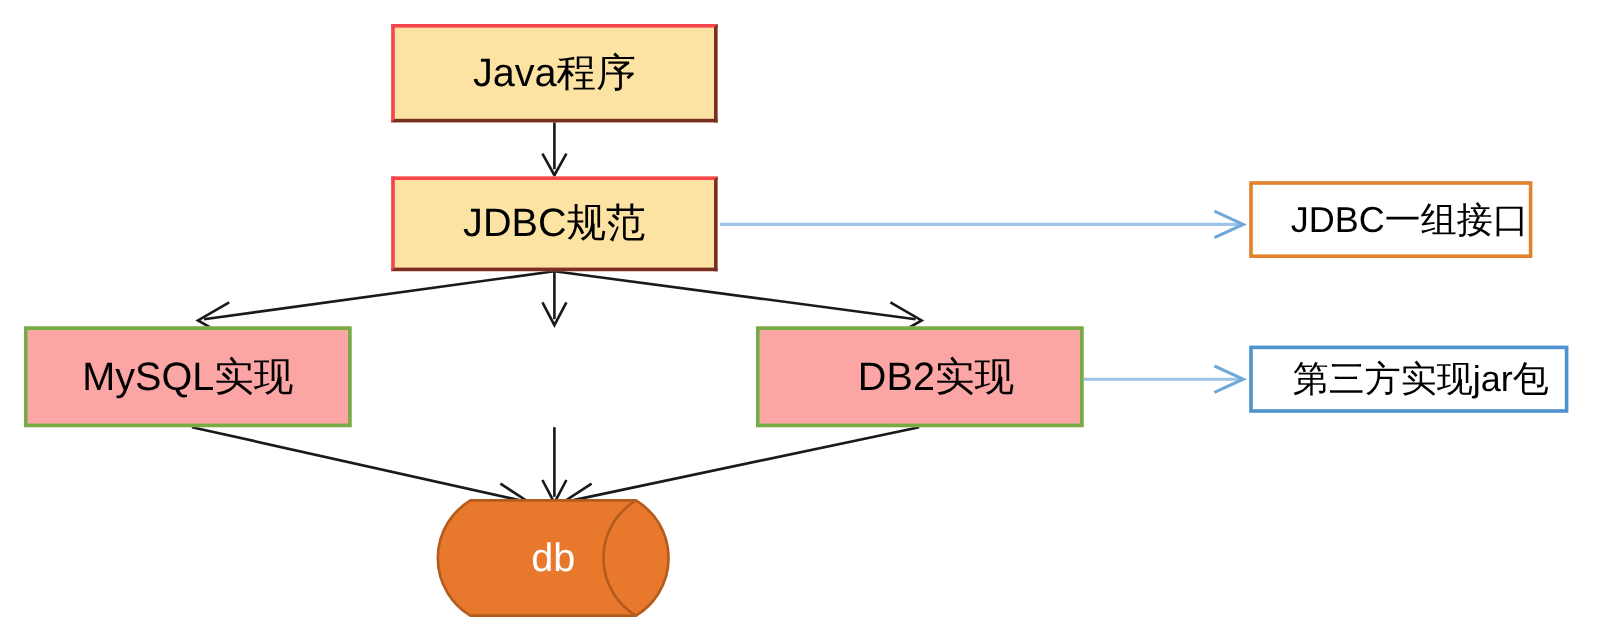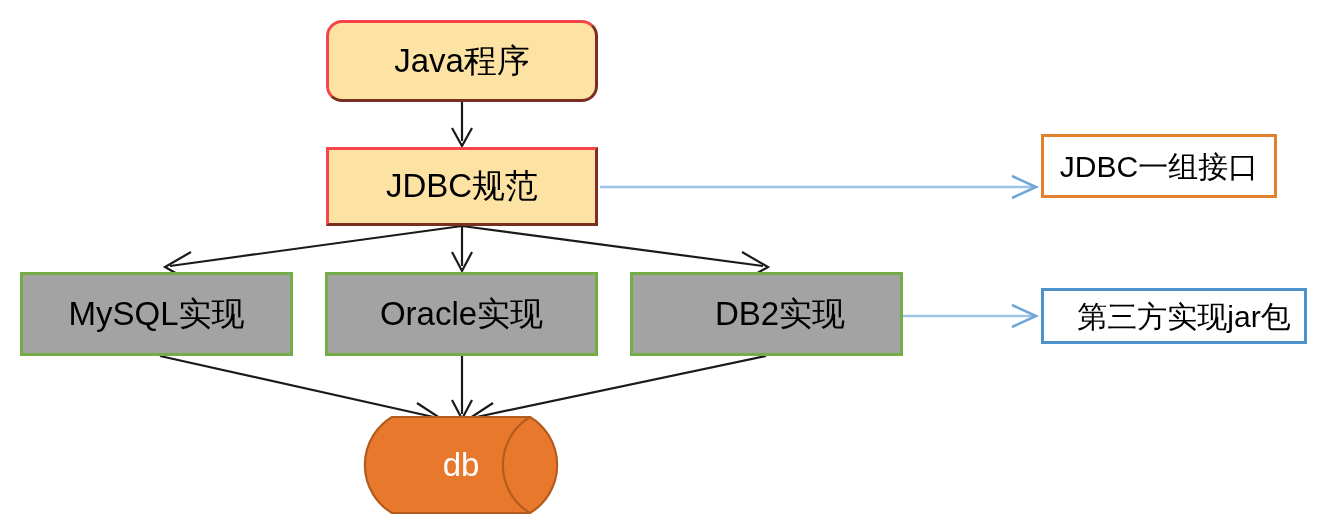--- a/index.html
+++ b/index.html
@@ -32,21 +32,21 @@
   .box-yellow {
     background: #FCE3A3;
     border-top: 3px solid #F4454A;
     border-left: 3px solid #F4454A;
     border-right: 3px solid #7B2E22;
     border-bottom: 3px solid #7B2E22;
     font-size: 33px;
   }
   
   .box-blue {
-    background: #a3a3a3;
+    background: #fca5a5;
     border: 3px solid #74AD45;
     font-size: 33px;
   }
   
   .box-note {
     background: #ffffff;
     font-size: 30px;
   }
   .box-note-orange { border: 3px solid #E2802B; }
   .box-note-blue   { border: 3px solid #4E92CE; }
@@ -124,41 +124,38 @@
     <g>
       <path d="M 392 417
                L 530 417
                A 56 56 0 0 1 530 513
                L 392 513
                A 56 56 0 0 1 392 417 Z" fill="#E8792C" stroke="#B35C1E" stroke-width="2.2"></path>
       <path d="M 530 417 A 56 56 0 0 0 530 513" fill="none" stroke="#B35C1E" stroke-width="2.2"></path>
     </g>
   </svg>
 
-  <div class="node box-yellow" style="left:326px; top:20px; width:272px; height:82px;border-radius:16px;">
+  <div class="node box-yellow" style="left:326px; top:20px; width:272px; height:82px;">
     <span>Java程序</span>
   </div>
 
   <div class="node box-yellow" style="left:326px; top:147px; width:272px; height:79px;">
     <span>JDBC规范</span>
   </div>
 
   <div class="node box-blue" style="left:20px; top:272px; width:273px; height:84px;">
     <span>MySQL实现</span>
   </div>
 
-  <div class="node box-blue" style="left:325px; top:272px; width:273px; height:84px;">
-    <span>Oracle实现</span>
-  </div>
 
   <div class="node box-blue" style="left:630px; top:272px; width:273px; height:84px;padding-left:27px;">
     <span>DB2实现</span>
   </div>
 
-  <div class="node box-note box-note-orange" style="left:1041px; top:134px; width:236px; height:64px;">
+  <div class="node box-note box-note-orange" style="left:1041px; top:151px; width:236px; height:64px;justify-content:flex-end;">
     <span>JDBC一组接口</span>
   </div>
 
   <div class="node box-note box-note-blue" style="left:1041px; top:288px; width:266px; height:56px;padding-left:20px;">
     <span>第三方实现jar包</span>
   </div>
 
   <div class="cyl-label" style="left:392px; top:417px; width:138px; height:96px;">
     <span>db</span>
   </div>

